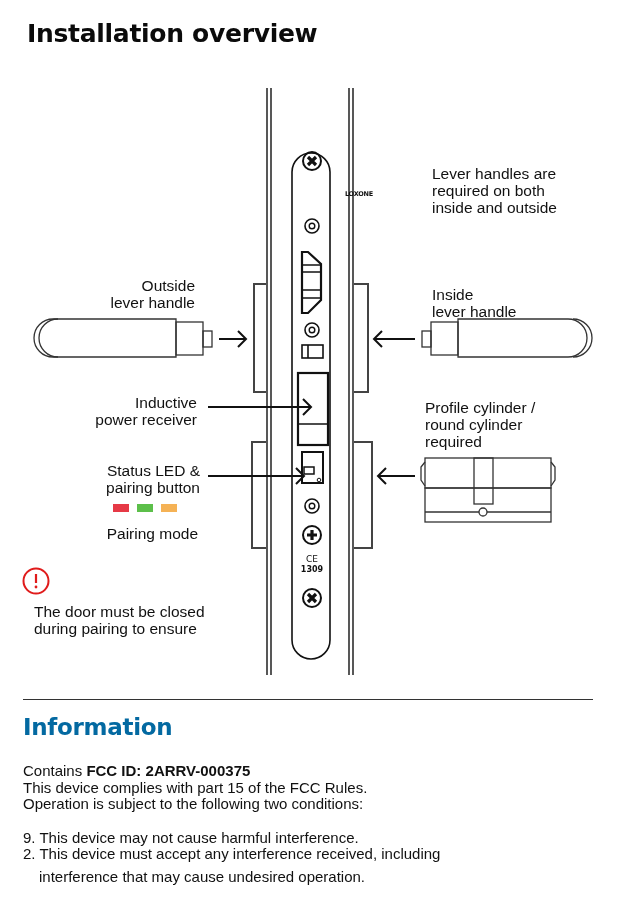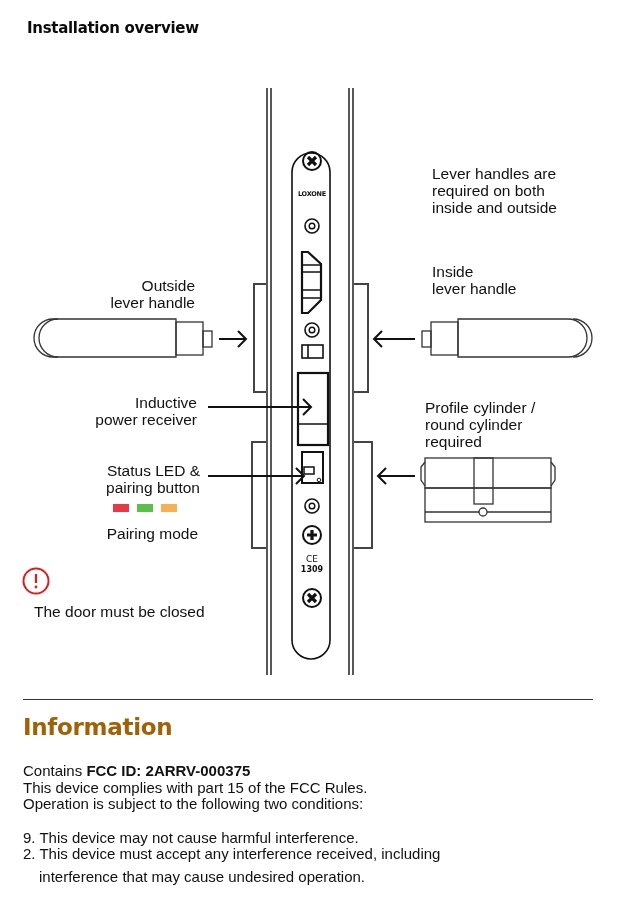--- a/index.html
+++ b/index.html
@@ -1,22 +1,22 @@
 <!DOCTYPE html>
 <html><head>
 <meta charset="utf-8">
 <style>
   html, body { margin: 0; padding: 0; background: #ffffff; }
   body { width: 632px; height: 911px; position: relative; overflow: hidden;
          font-family: "Liberation Sans", sans-serif; color: #111; }
   .abs { position: absolute; }
   h1.title { position: absolute; left: 27px; top: 19px; margin: 0;
-             font-family: "DejaVu Sans", sans-serif; font-weight: bold; font-size: 15px; letter-spacing: -0.3px; color:#0b0b0b; }
+             font-family: "DejaVu Sans", sans-serif; font-weight: bold; font-size: 25px; letter-spacing: -0.3px; color:#0b0b0b; }
   h2.info-title { position: absolute; left: 23px; top: 714px; margin: 0;
-             font-family: "DejaVu Sans", sans-serif; font-weight: bold; font-size: 23px; letter-spacing: -0.3px; color:#a16207; }
+             font-family: "DejaVu Sans", sans-serif; font-weight: bold; font-size: 23px; letter-spacing: -0.3px; color:#0369a1; }
   .lbl { position: absolute; font-size: 15.5px; line-height: 17px; color:#111; }
   .lbl.right { text-align: right; }
   .lbl.left { text-align: left; }
   .line { display:block; white-space: nowrap; }
   #diagram { position: absolute; left: 0; top: 0; }
   .divider { position: absolute; left: 23px; top: 699px; width: 570px; height: 1px; background: #333; }
   .info { position: absolute; left: 23px; top: 763px; font-size: 15px; line-height: 16.5px; color:#111; }
   .info .row { white-space: nowrap; display:block; }
   .info .b { font-weight: bold; }
   .info .gap { height: 17px; display:block; }
@@ -142,36 +142,36 @@
         <line x1="208" y1="476" x2="304" y2="476"></line>
         <path d="M296,468 L304,476 L296,484"></path>
       </g>
     <g>
         <line x1="378" y1="476" x2="415" y2="476"></line>
         <path d="M386,468 L378,476 L386,484"></path>
       </g>
   </g>
 </svg>
 
-<div class="abs" style="left:292px;top:190px;width:40px;text-align:center;font-family:'DejaVu Sans',sans-serif;font-weight:bold;font-size:6.5px;letter-spacing:-0.2px;">LOXONE</div>
+<div class="abs" style="left:292px;top:190px;width:40px;text-align:center;font-family:'DejaVu Sans',sans-serif;font-weight:bold;font-size:6.5px;letter-spacing:-0.2px;padding-left:47px;">LOXONE</div>
 <div class="abs" style="left:292px;top:554px;width:40px;text-align:center;font-family:'DejaVu Sans',sans-serif;font-size:9px;">CE</div>
 <div class="abs" style="left:292px;top:565px;width:40px;text-align:center;font-family:'DejaVu Sans',sans-serif;font-weight:bold;font-size:8px;">1309</div>
 
 <div class="lbl left" style="left:432px;top:165px;">
   <span class="line">Lever handles are</span>
   <span class="line">required on both</span>
   <span class="line">inside and outside</span>
 </div>
 
 <div class="lbl right" style="right:437px;top:277px;">
   <span class="line">Outside</span>
   <span class="line">lever handle</span>
 </div>
 
-<div class="lbl left" style="left:432px;top:263px;">
+<div class="lbl left" style="left:432px;top:286px;">
   <span class="line">Inside</span>
   <span class="line">lever handle</span>
 </div>
 
 <div class="lbl right" style="right:435px;top:394px;">
   <span class="line">Inductive</span>
   <span class="line">power receiver</span>
 </div>
 
 <div class="lbl left" style="left:425px;top:399px;">
@@ -191,20 +191,21 @@
 
 <div class="lbl right" style="right:434px;top:525px;">Pairing mode</div>
 
 <svg class="warn" viewBox="0 0 30 30">
   <circle cx="15" cy="15" r="12.5" fill="none" stroke="#e01b1b" stroke-width="2"></circle>
   <line x1="15" y1="8" x2="15" y2="17" stroke="#e01b1b" stroke-width="2.2"></line>
   <circle cx="15" cy="21" r="1.4" fill="#e01b1b"></circle>
 </svg>
 <div class="lbl left" style="left:34px;top:603px;">
   <span class="line">The door must be closed</span>
+  <span class="line">during pairing to ensure</span>
 </div>
 
 <div class="divider"></div>
 
 <h2 class="info-title">Information</h2>
 
 <div class="info">
   <span class="row"><span>Contains </span><span class="b">FCC ID: 2ARRV-000375</span></span>
   <span class="row">This device complies with part 15 of the FCC Rules.</span>
   <span class="row">Operation is subject to the following two conditions:</span>

